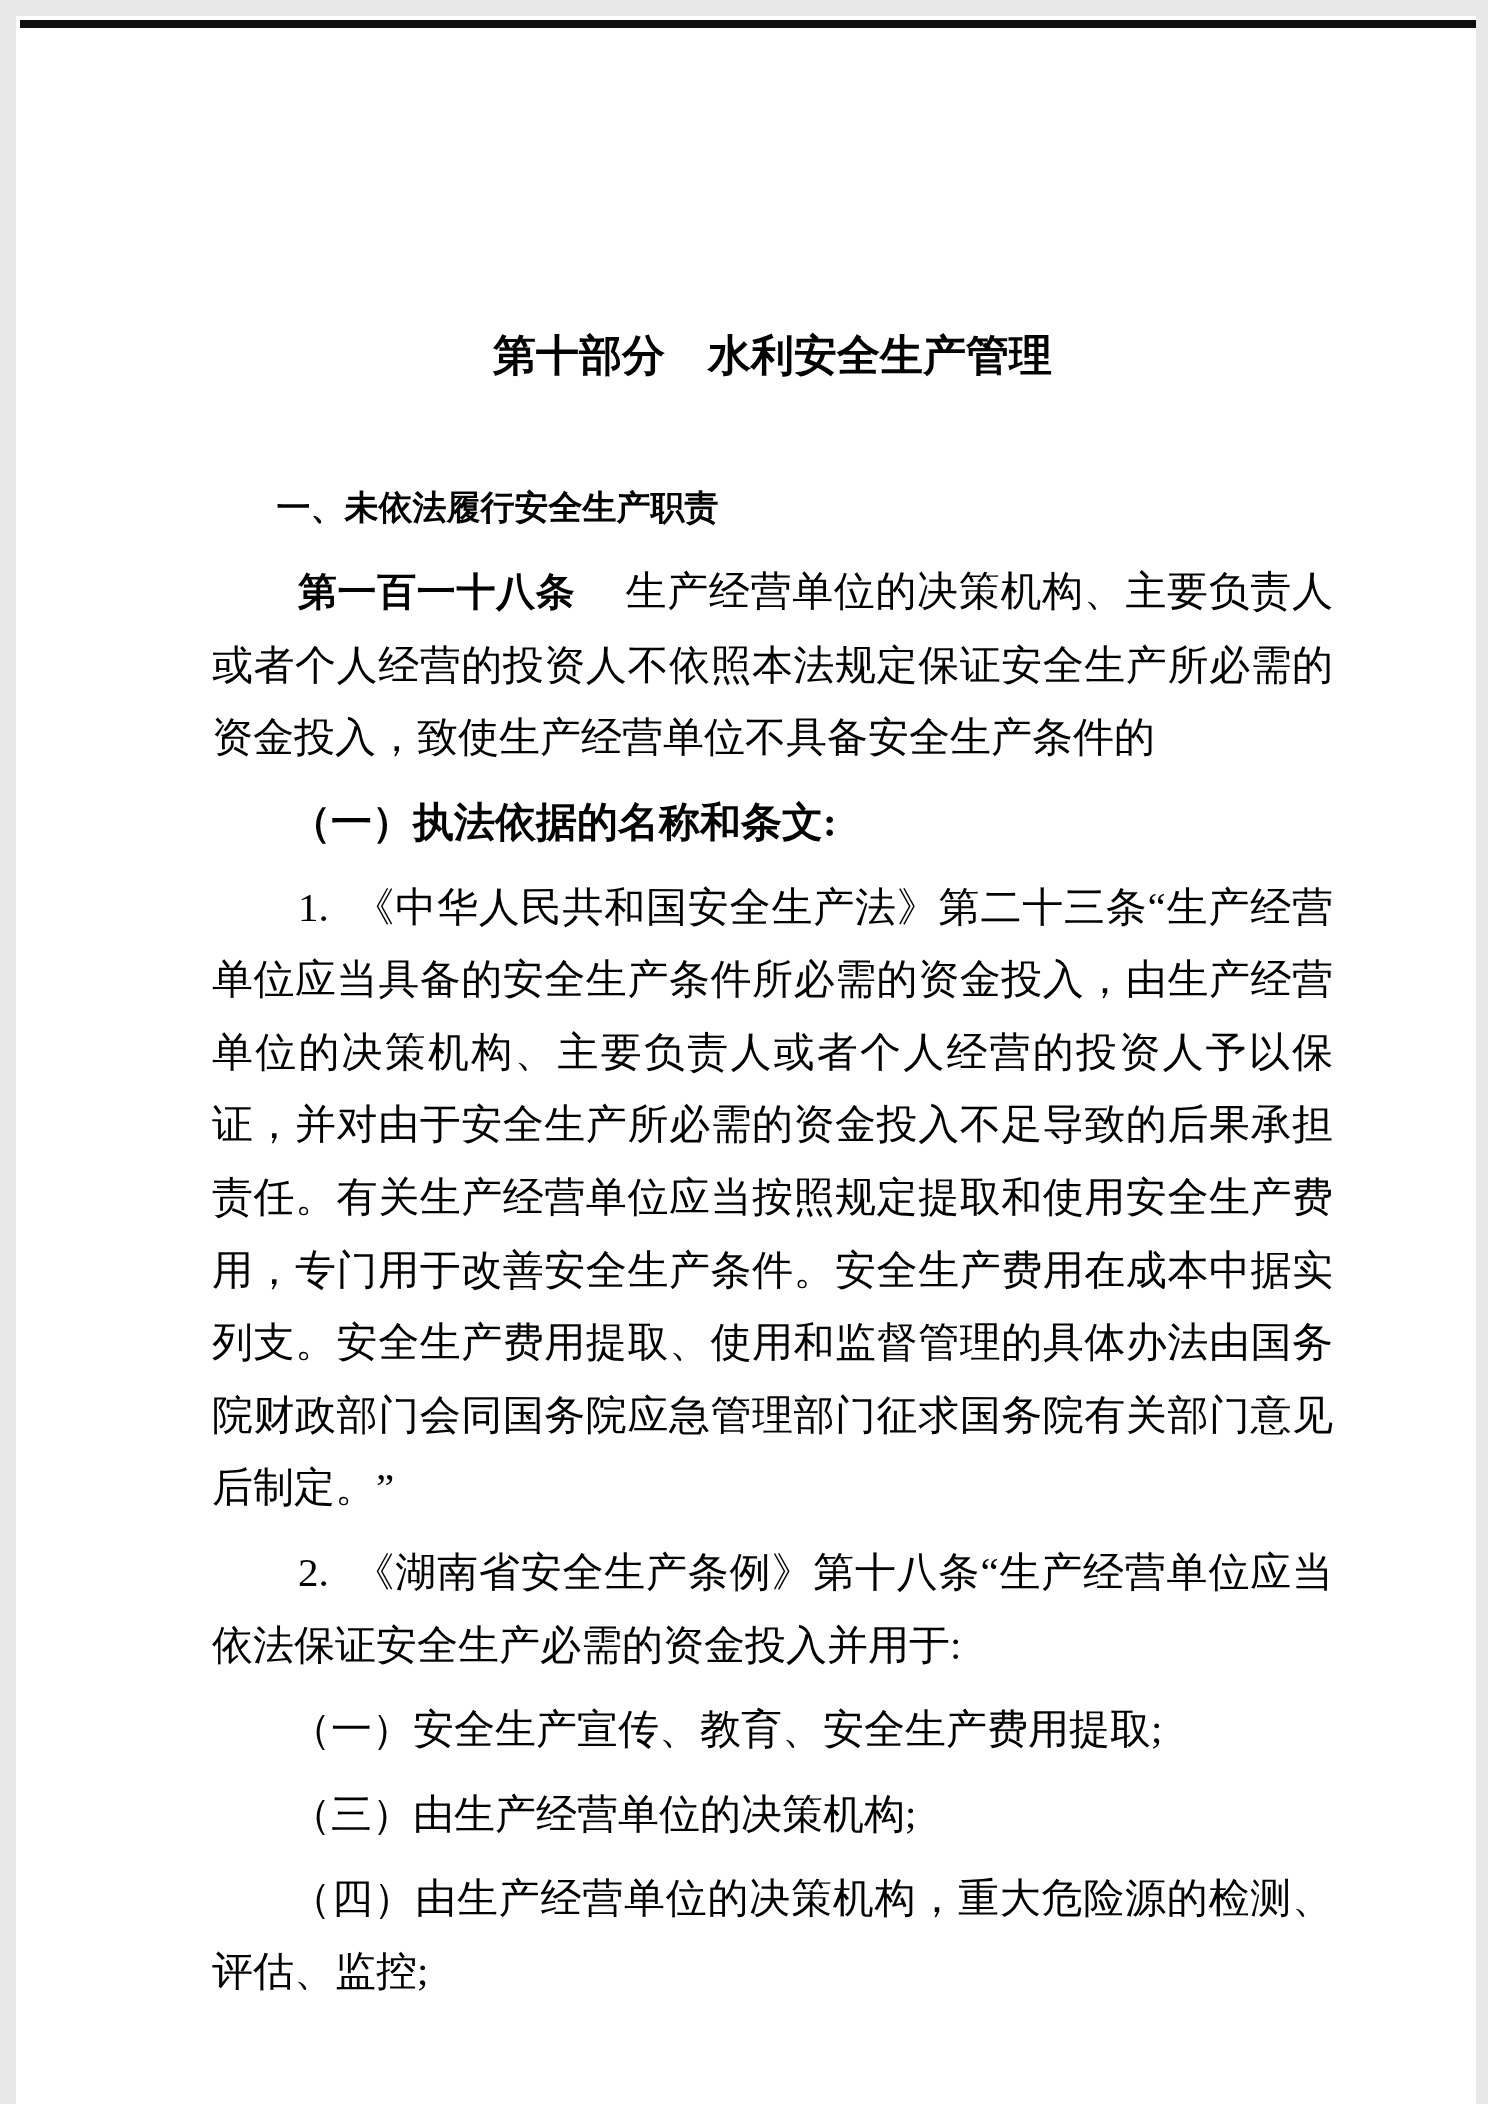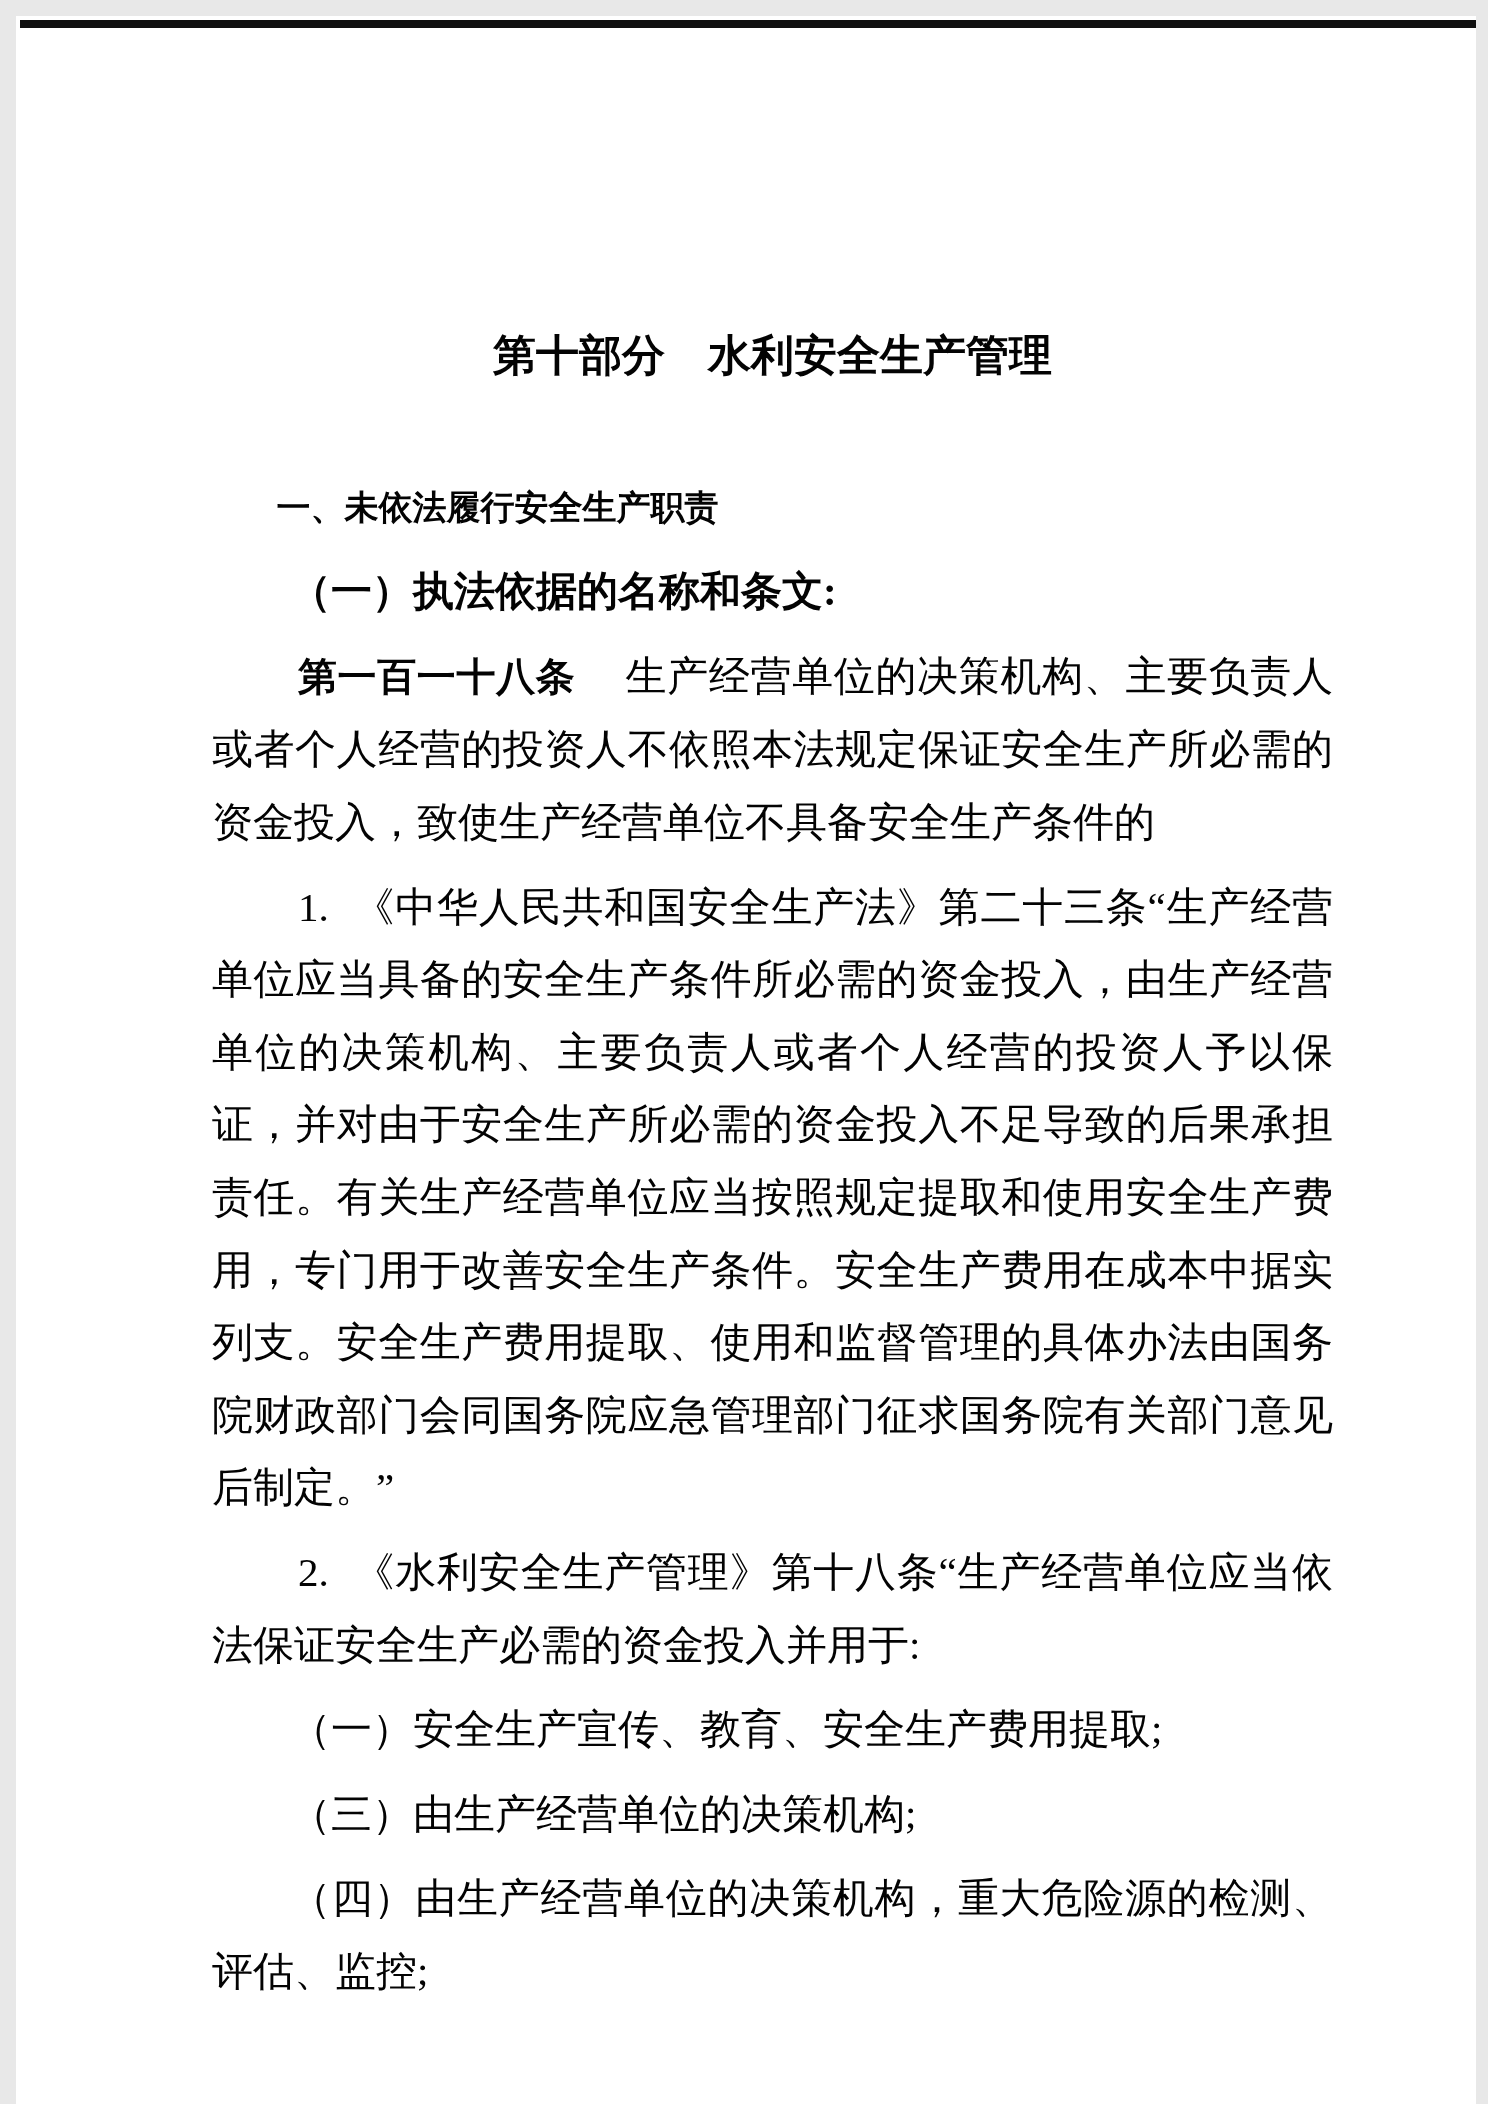--- a/index.html
+++ b/index.html
@@ -84,27 +84,27 @@
 <div class="page">
   <div class="scan-top-border"></div>
   <div class="scan-right-border"></div>
 
   <div class="content">
 
     <h1 class="doc-title">第十部分　水利安全生产管理</h1>
 
     <h2 class="section-heading">一、未依法履行安全生产职责</h2>
 
+    <p class="para"><span class="article-number-label">第一百一十八条</span><span>生产经营单位的决策机构、主要负责人或者个人经营的投资人不依照本法规定保证安全生产所必需的资金投入，致使生产经营单位不具备安全生产条件的</span></p>
+
     <p class="para bold-para">（一）执法依据的名称和条文:</p>
-
-    <p class="para"><span class="article-number-label">第一百一十八条</span><span>生产经营单位的决策机构、主要负责人或者个人经营的投资人不依照本法规定保证安全生产所必需的资金投入，致使生产经营单位不具备安全生产条件的</span></p>
 
     <p class="para"><span class="item-num">1.</span><span>《中华人民共和国安全生产法》第二十三条“生产经营单位应当具备的安全生产条件所必需的资金投入，由生产经营单位的决策机构、主要负责人或者个人经营的投资人予以保证，并对由于安全生产所必需的资金投入不足导致的后果承担责任。有关生产经营单位应当按照规定提取和使用安全生产费用，专门用于改善安全生产条件。安全生产费用在成本中据实列支。安全生产费用提取、使用和监督管理的具体办法由国务院财政部门会同国务院应急管理部门征求国务院有关部门意见后制定。”</span></p>
 
-    <p class="para"><span class="item-num">2.</span><span>《水利安全生产管理》第十八条“生产经营单位应当依法保证安全生产必需的资金投入并用于:</span></p>
+    <p class="para"><span class="item-num">2.</span><span>《湖南省安全生产条例》第十八条“生产经营单位应当依法保证安全生产必需的资金投入并用于:</span></p>
 
     <p class="para">（一）安全生产宣传、教育、安全生产费用提取;</p>
 
 
     <p class="para">（三）由生产经营单位的决策机构;</p>
 
     <p class="para">（四）由生产经营单位的决策机构，重大危险源的检测、评估、监控;</p>
 
 
   </div>

